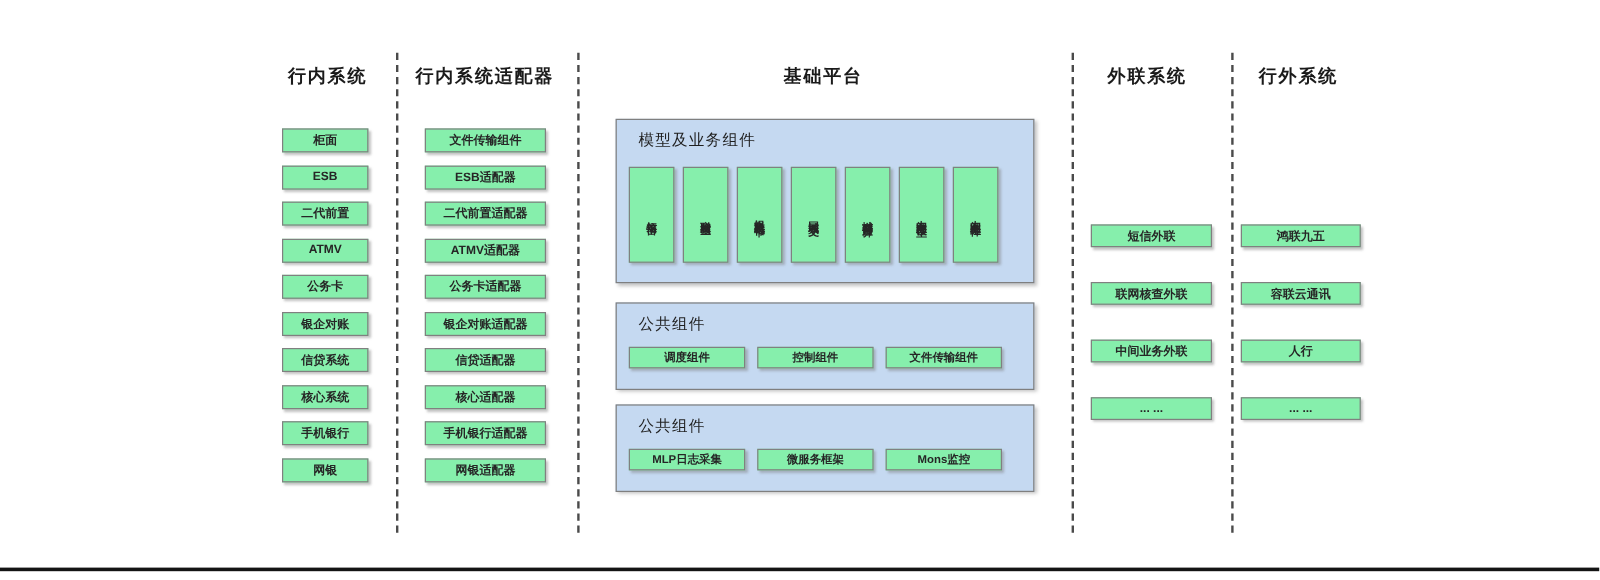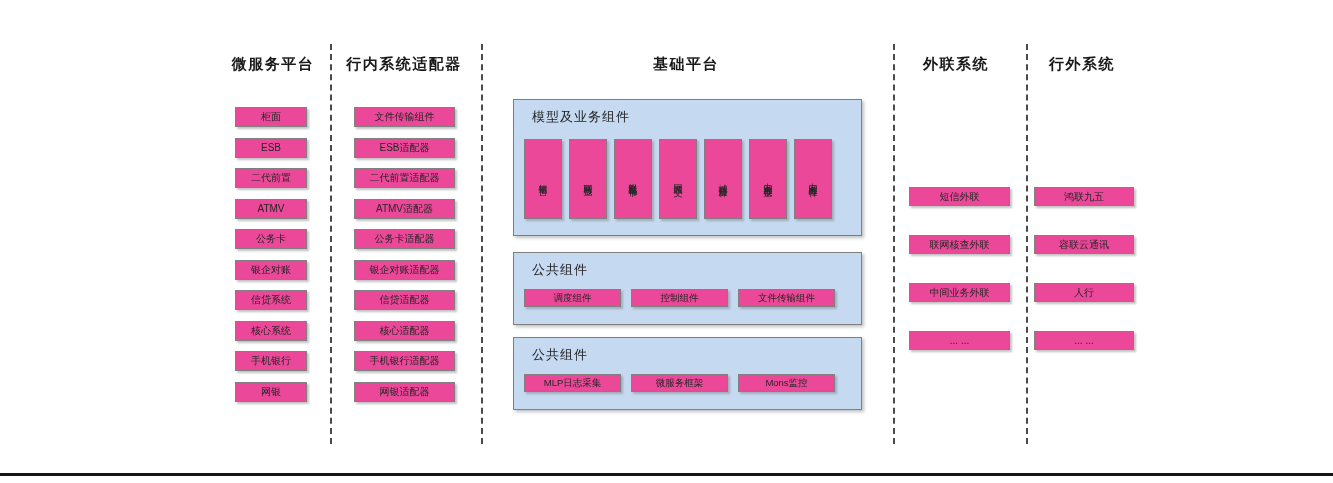--- a/index.html
+++ b/index.html
@@ -22,25 +22,25 @@
     color:#1a1a1a;text-align:center;line-height:22px;
     white-space:nowrap;
   }
   .stack{
     position:absolute;display:flex;flex-direction:column;
   }
   .stack.s30{gap:10.5px;}
   .stack.s36{gap:29px;}
   .gbox{
     box-sizing:border-box;
-    background:#ec4899;
+    background:#86efac;
     border:1px solid #808080;
     box-shadow:2px 2px 2px rgba(120,120,120,0.45);
     display:flex;align-items:center;justify-content:center;
-    font-weight:normal;color:#262626;
+    font-weight:bold;color:#262626;
     text-align:center;white-space:nowrap;
   }
   .hbox20{height:20px;font-size:10px;}
   .hbox19{height:19px;font-size:10px;}
   .panel{
     position:absolute;box-sizing:border-box;
     background:#c5d9f1;
     border:1px solid #7f7f7f;
     box-shadow:2px 2px 3px rgba(120,120,120,0.45);
   }
@@ -73,21 +73,21 @@
 </head>
 <body>
 
 <div class="canvas">
 
   <div class="divider" style="left:330px"></div>
   <div class="divider" style="left:481px"></div>
   <div class="divider" style="left:893px"></div>
   <div class="divider" style="left:1026px"></div>
 
-  <div class="col-header" style="left:193px;width:160px">微服务平台</div>
+  <div class="col-header" style="left:193px;width:160px">行内系统</div>
   <div class="col-header" style="left:324px;width:160px">行内系统适配器</div>
   <div class="col-header" style="left:586px;width:200px">基础平台</div>
   <div class="col-header" style="left:876px;width:160px">外联系统</div>
   <div class="col-header" style="left:1002px;width:160px">行外系统</div>
 
   <div class="stack s30" id="stack-col0" style="left:235px;top:107px;width:72px">
       <div class="gbox hbox20">柜面</div>
       <div class="gbox hbox20">ESB</div>
       <div class="gbox hbox20">二代前置</div>
       <div class="gbox hbox20">ATMV</div>

